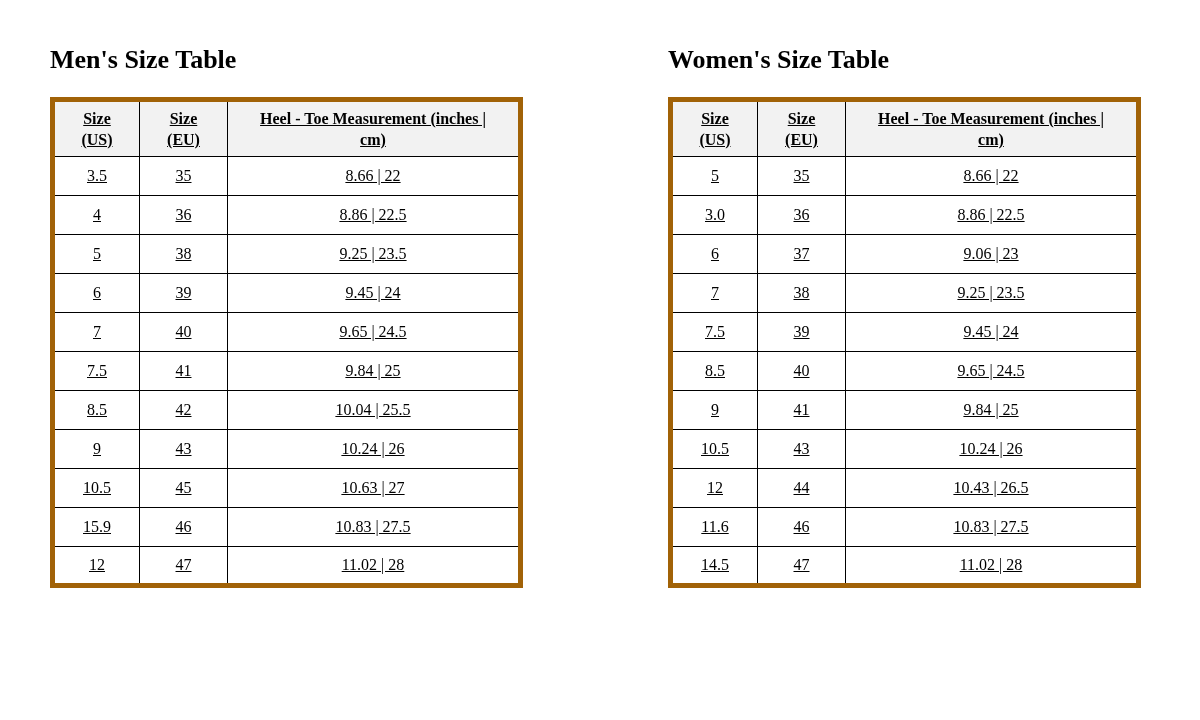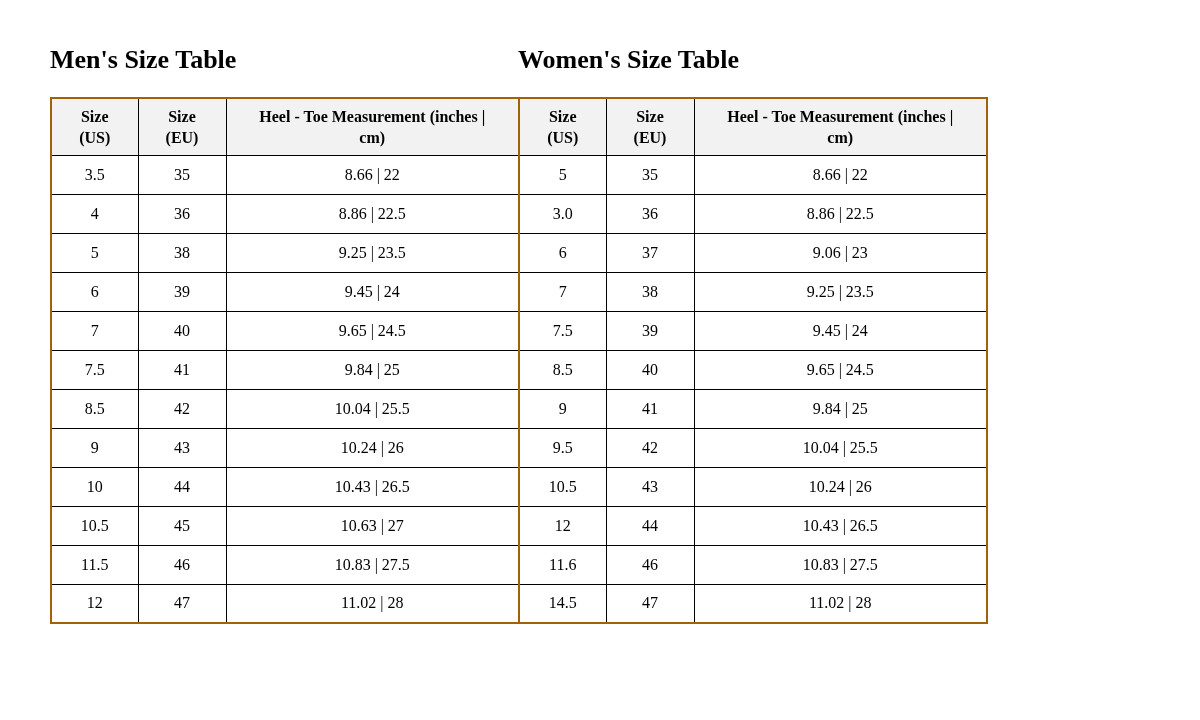--- a/index.html
+++ b/index.html
@@ -10,40 +10,42 @@
     width: 1200px;
     height: 720px;
     overflow: hidden;
     font-family: "Liberation Serif", serif;
     color: #000000;
   }
   .page {
     display: flex;
     align-items: flex-start;
     padding: 42px 16px 0 50px;
+    gap: 150px;
     width: 1200px;
     height: 720px;
   }
   .table-section {
     flex: 0 0 auto;
     width: 468px;
   }
   .table-title {
     font-family: "Liberation Serif", serif;
     font-size: 26px;
     font-weight: bold;
     line-height: 35px;
     margin: 0 0 20px 0;
     white-space: nowrap;
   }
   table.size-table {
     border-collapse: collapse;
     table-layout: fixed;
     width: 468px;
-    border: 2px solid #a16207;
+    border: 5px solid #a16207;
+    text-decoration: underline;
   }
   .col-us   { width: 87px; }
   .col-eu   { width: 88px; }
   .col-meas { width: 293px; }
   table.size-table th {
     background: #f2f2f2;
     border: 1px solid #000000;
     font-family: "Liberation Serif", serif;
     font-size: 16px;
     font-weight: bold;
@@ -123,31 +125,26 @@
             <td>8.5</td>
             <td>42</td>
             <td>10.04 | 25.5</td>
           </tr>
           <tr>
             <td>9</td>
             <td>43</td>
             <td>10.24 | 26</td>
           </tr>
           <tr>
-            <td>10</td>
-            <td>44</td>
-            <td>10.43 | 26.5</td>
-          </tr>
-          <tr>
             <td>10.5</td>
             <td>45</td>
             <td>10.63 | 27</td>
           </tr>
           <tr>
-            <td>11.5</td>
+            <td>15.9</td>
             <td>46</td>
             <td>10.83 | 27.5</td>
           </tr>
           <tr>
             <td>12</td>
             <td>47</td>
             <td>11.02 | 28</td>
           </tr>
         </tbody>
     </table>
@@ -201,25 +198,20 @@
             <td>8.5</td>
             <td>40</td>
             <td>9.65 | 24.5</td>
           </tr>
           <tr>
             <td>9</td>
             <td>41</td>
             <td>9.84 | 25</td>
           </tr>
           <tr>
-            <td>9.5</td>
-            <td>42</td>
-            <td>10.04 | 25.5</td>
-          </tr>
-          <tr>
             <td>10.5</td>
             <td>43</td>
             <td>10.24 | 26</td>
           </tr>
           <tr>
             <td>12</td>
             <td>44</td>
             <td>10.43 | 26.5</td>
           </tr>
           <tr>

